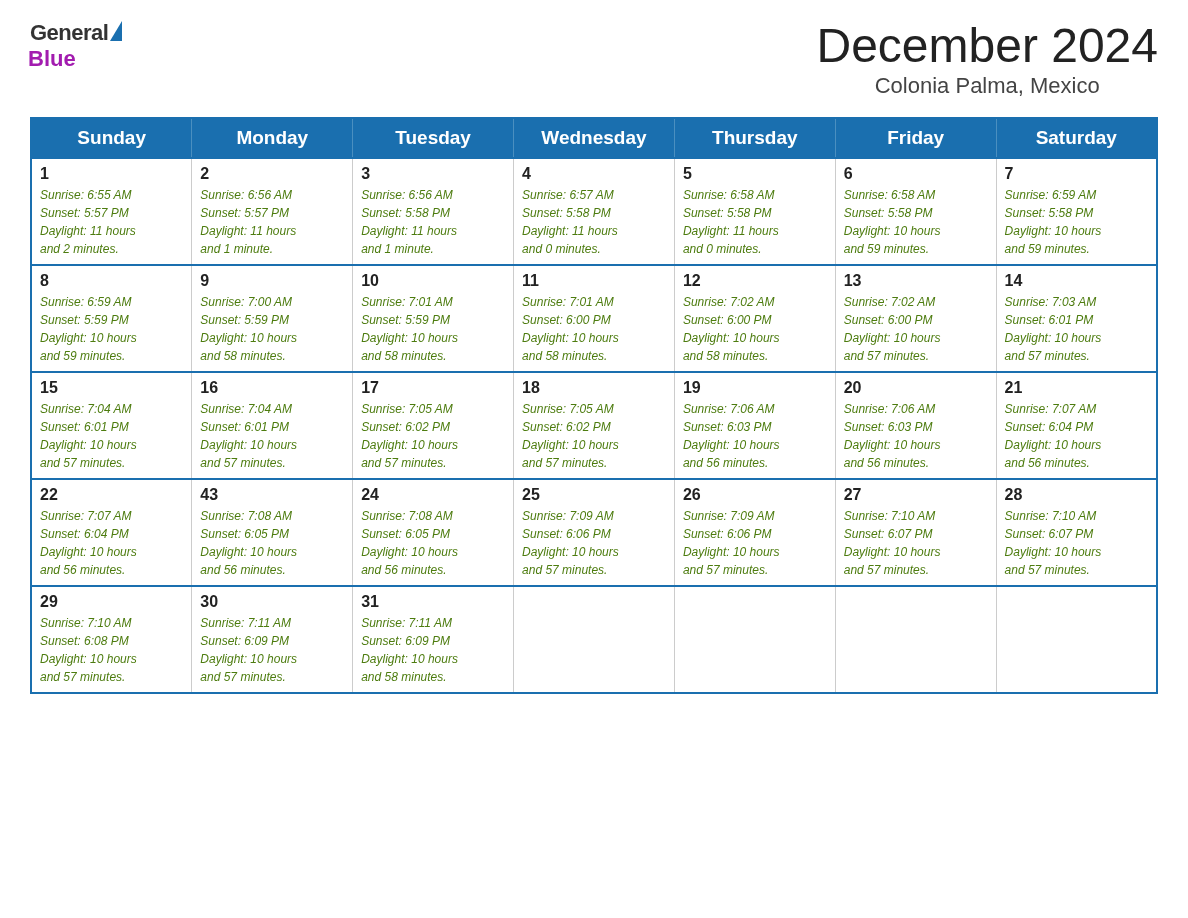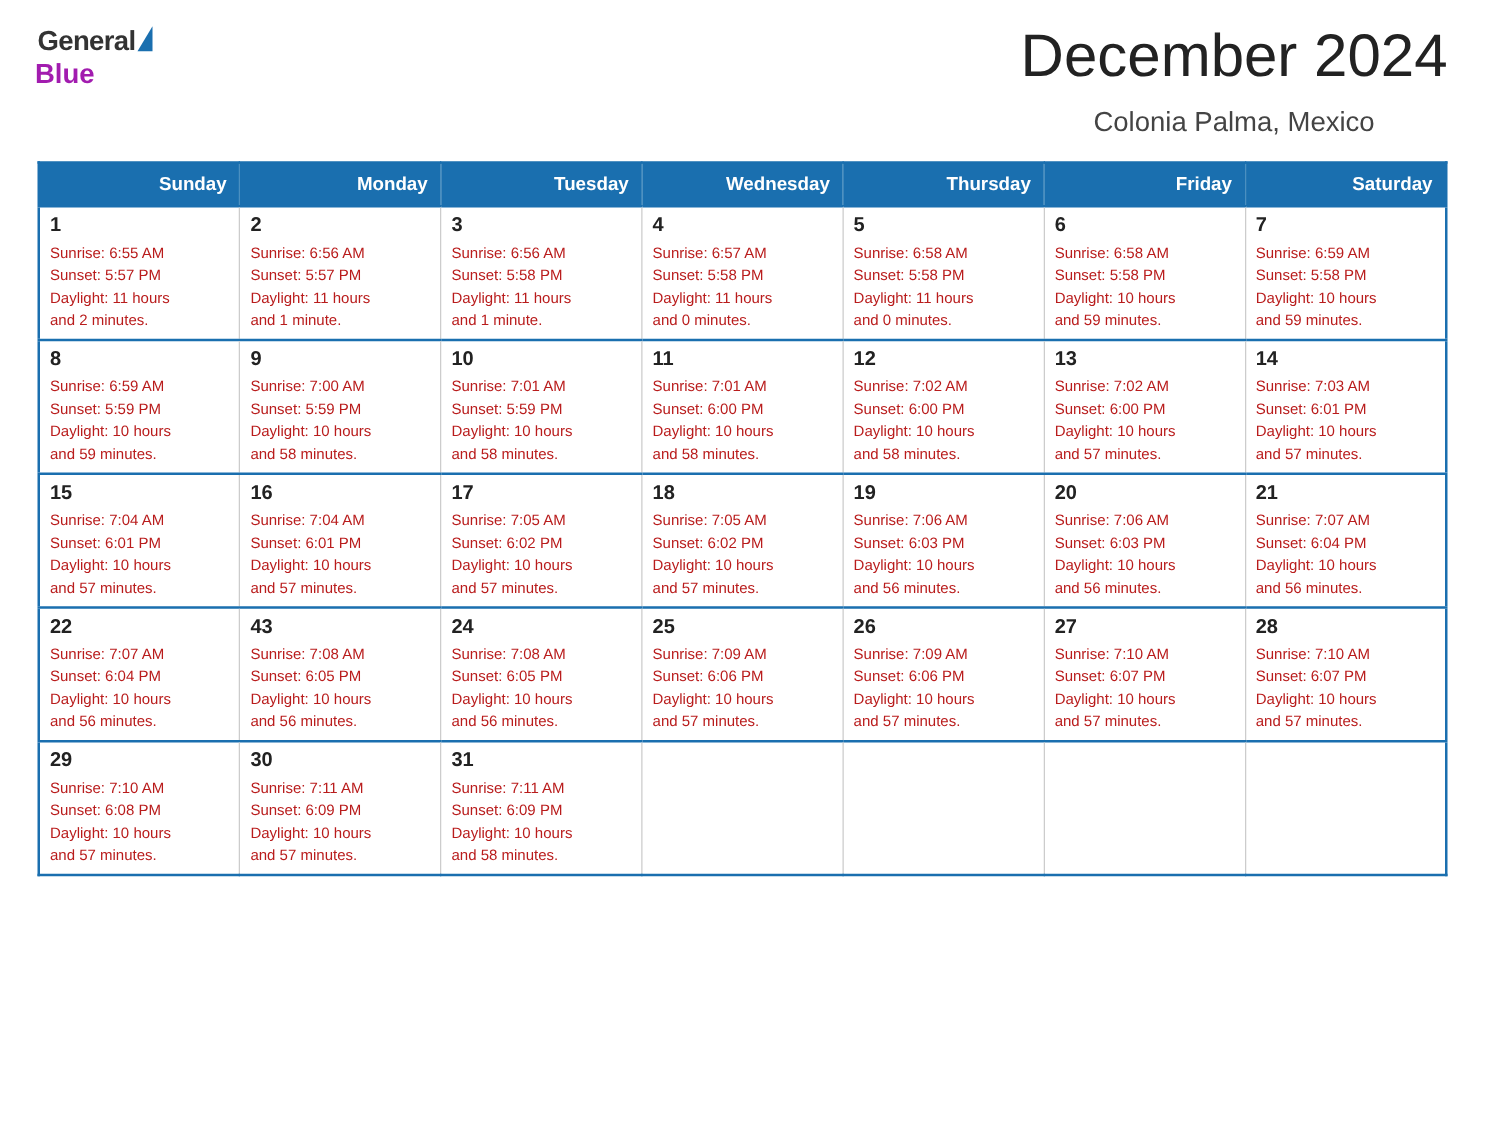--- a/index.html
+++ b/index.html
@@ -52,34 +52,34 @@
     }
     .month-title {
       font-size: 48px;
       font-weight: normal;
       color: #222;
       line-height: 1.1;
     }
     .location {
       font-size: 22px;
       color: #444;
-      margin-top: 12px;
+      margin-top: 0;
     }
     table {
       width: 100%;
       border-collapse: collapse;
       border: 2px solid #1a6faf;
     }
     thead tr th {
       background-color: #1a6faf;
       color: #fff;
-      font-size: 15px;
+      font-size: 19px;
       font-weight: bold;
       padding: 8px 10px;
-      text-align: right;
+      text-align: center;
       border-right: 1px solid #4a8fc0;
     }
     thead tr th:last-child { border-right: none; }
     tbody tr td {
       border-top: 2px solid #1a6faf;
       border-right: 1px solid #ccc;
       vertical-align: top;
       padding: 6px 8px;
       font-size: 12.5px;
       color: #333;
@@ -89,22 +89,23 @@
     tbody tr td:last-child { border-right: none; }
     .day-num {
       font-size: 16px;
       font-weight: bold;
       color: #222;
       display: block;
       margin-bottom: 3px;
     }
     .day-info {
       font-size: 12px;
-      color: #b91c1c;
+      color: #4d7c0f;
       line-height: 1.5;
+      font-style: italic;
     }
     .empty-cell {
       background: #fff;
     }
   </style>
 </head>
 <body>
 
 <div class="header">
   <div class="logo">

